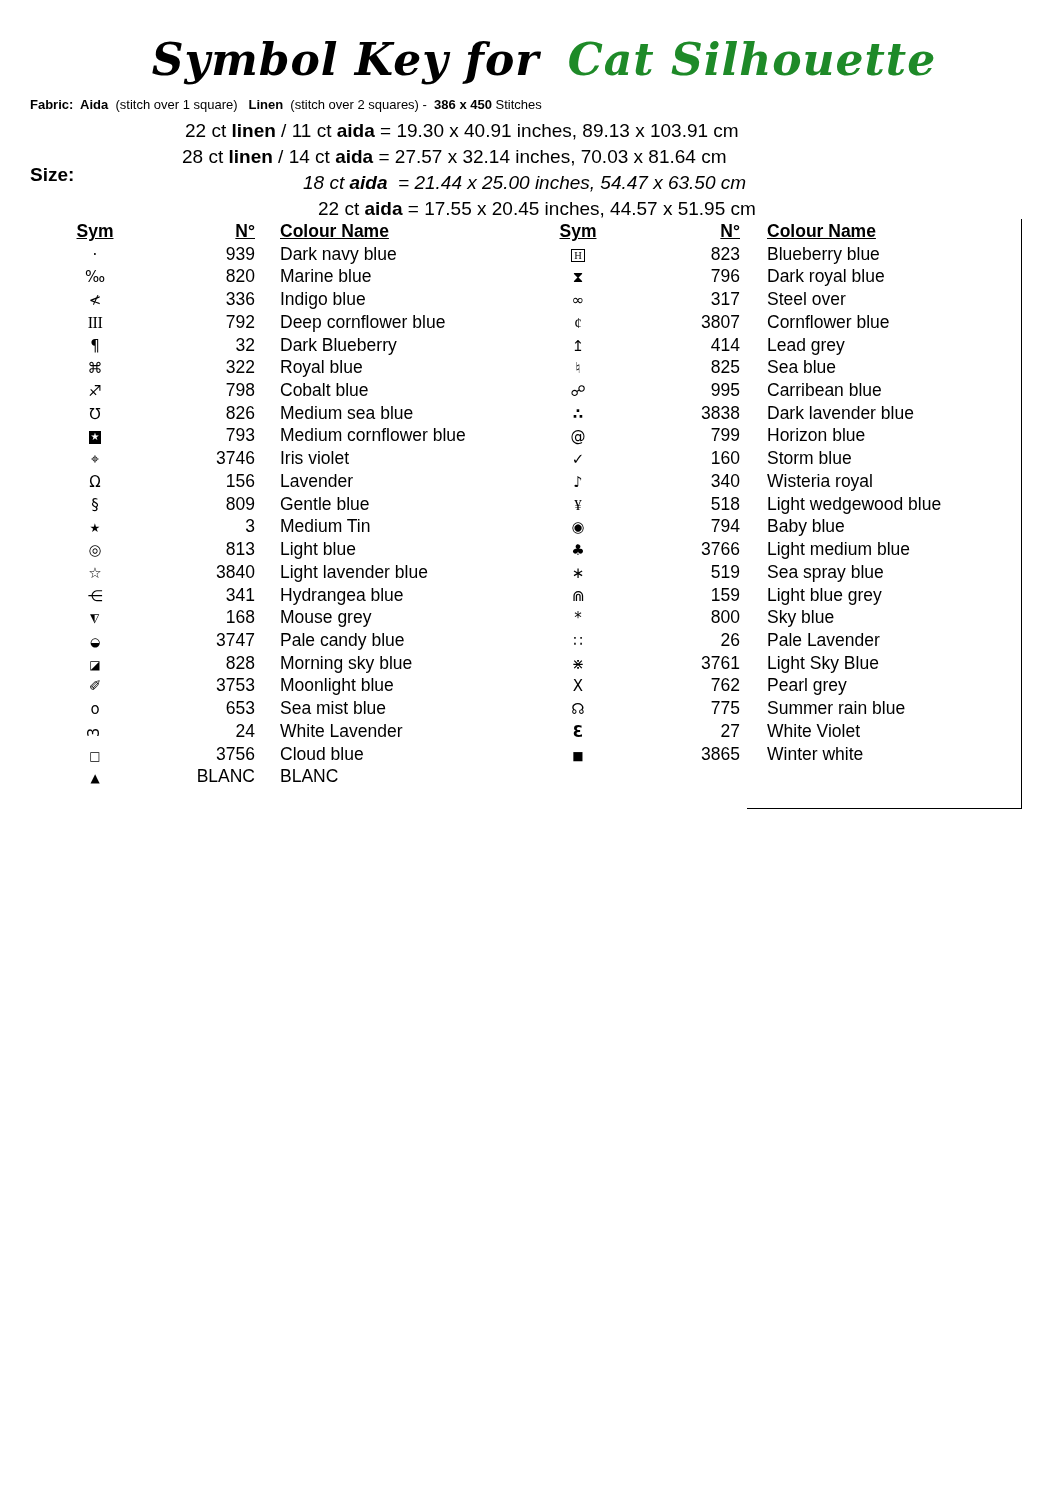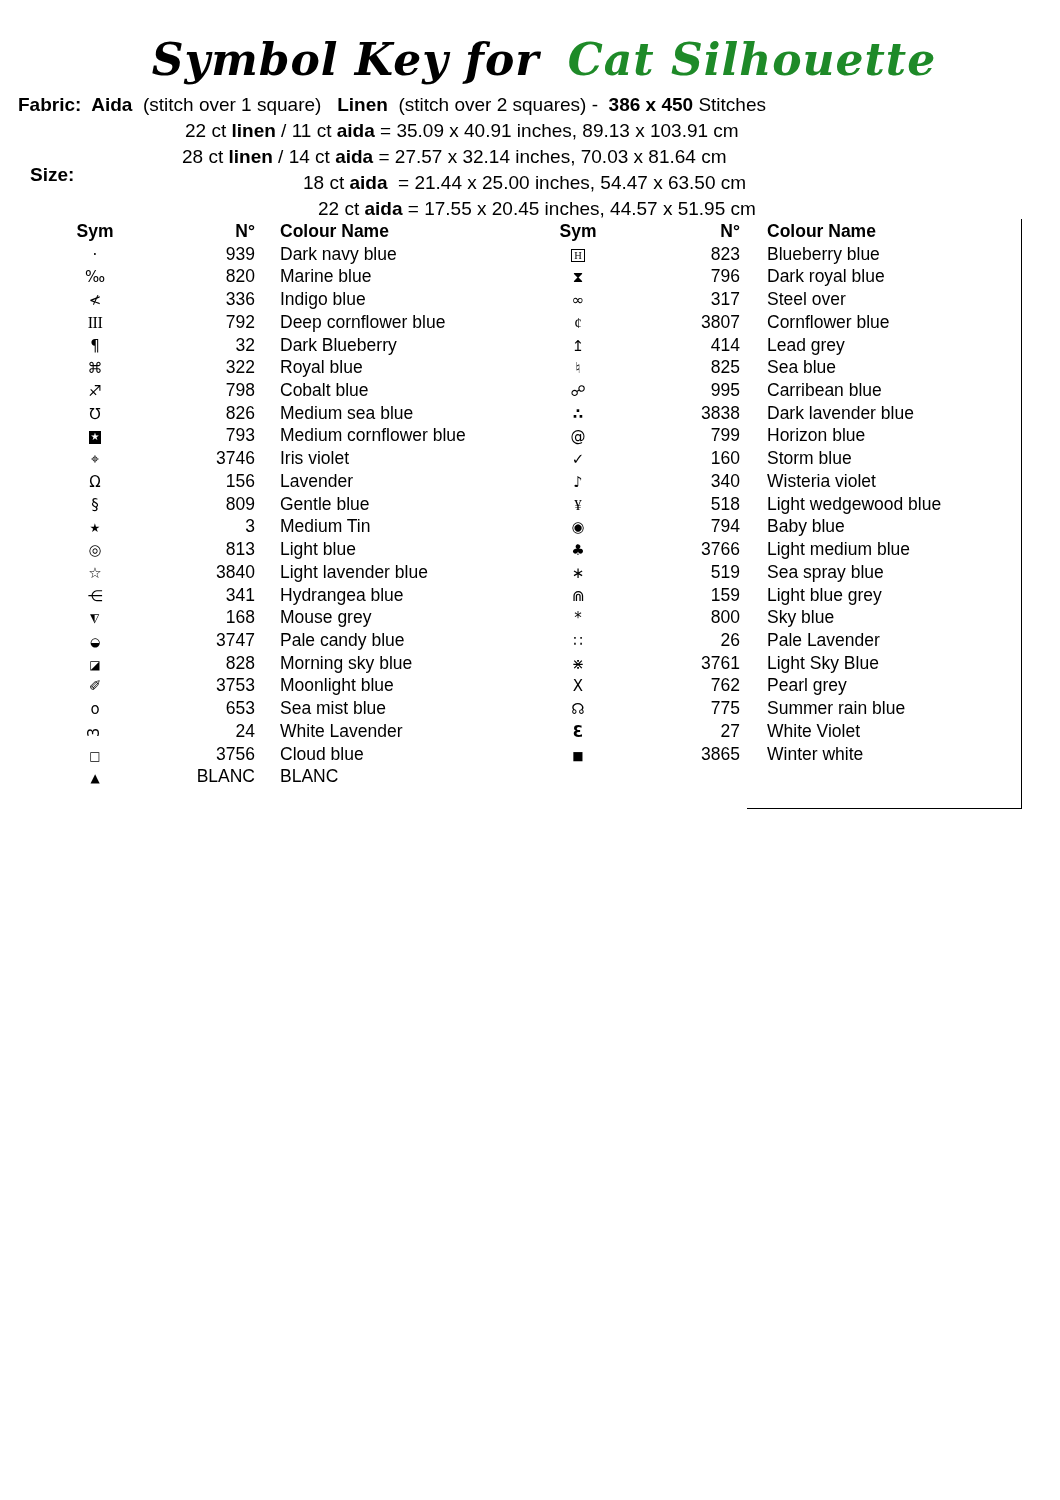--- a/index.html
+++ b/index.html
@@ -12,42 +12,42 @@
 
   
   .title{
     position:absolute;top:34px;left:0;width:100%;text-align:center;
     font-family:"DejaVu Serif",serif;font-style:italic;font-weight:bold;
     font-size:44px;line-height:52px;letter-spacing:1px;padding-left:14px;
   }
   .title .subject{margin-left:12px;}
 
   
-  .fabric-line{position:absolute;left:18px;top:92px;font-size:19px;line-height:26px;}
+  .fabric-line{position:absolute;left:30px;top:92px;font-size:13px;line-height:26px;}
   .size-block{position:absolute;left:30px;top:118px;font-size:19px;line-height:26px;}
   .size-label{position:absolute;left:0;top:0;font-weight:bold;margin-top:44px;}
   .size-line{height:26px;}
   .size-line.ind0{padding-left:155px;}
   .size-line.ind1{padding-left:152px;}
-  .size-line.ind2{padding-left:273px;}
+  .size-line.ind2{padding-left:273px;font-style:italic;}
   .size-line.ind3{padding-left:288px;}
 
   
   .ktable{position:absolute;top:220px;font-size:17.5px;}
   .t-left{left:72px;width:445px;}
   .t-right{left:555px;width:470px;}
   .trow{height:22.72px;line-height:22.72px;white-space:nowrap;}
   .cell{display:inline-block;vertical-align:top;}
   .c-sym{width:46px;text-align:center;}
   .t-left  .c-num{width:137px;text-align:right;}
   .t-right .c-num{width:139px;text-align:right;}
   .t-left  .c-name{padding-left:25px;}
   .t-right .c-name{padding-left:27px;}
   .thead .cell{font-weight:bold;}
-  .thead .hd{}
+  .thead .hd{text-decoration:underline;}
   .thead .c-num{text-align:right;}
 
   
   .glyph{font-family:"DejaVu Sans",sans-serif;font-size:15px;}
   .v-serif{font-family:"Liberation Serif",serif;}
   .v-serif-sm{font-family:"Liberation Serif",serif;font-size:16px;letter-spacing:-0.5px;}
   .v-boxed{
     font-family:"Liberation Serif",serif;font-size:10.5px;line-height:11px;
     display:inline-block;border:1.4px solid #000;padding:0 2px;vertical-align:1px;
   }
@@ -72,21 +72,21 @@
 <div class="title">
   <span>Symbol Key for</span>
   <span class="subject" style="color: rgb(30, 138, 40);">Cat Silhouette</span>
 </div>
 
 <div class="fabric-line seg-line"><span class="b">Fabric:  Aida</span><span>  (stitch over 1 square)   </span><span class="b">Linen</span><span>  (stitch over 2 squares) - </span><span class="b"> 386 x 450</span><span> Stitches</span></div>
 
 <div class="size-block">
   <span class="size-label">Size:</span>
   <div id="size-lines">
-      <div class="size-line seg-line ind0"><span>22 ct </span><span class="b">linen</span><span> / 11 ct </span><span class="b">aida</span><span> = 35.09 x 40.91 inches, 89.13 x 103.91 cm</span></div>
+      <div class="size-line seg-line ind0"><span>22 ct </span><span class="b">linen</span><span> / 11 ct </span><span class="b">aida</span><span> = 19.30 x 40.91 inches, 89.13 x 103.91 cm</span></div>
       <div class="size-line seg-line ind1"><span>28 ct </span><span class="b">linen</span><span> / 14 ct </span><span class="b">aida</span><span> = 27.57 x 32.14 inches, 70.03 x 81.64 cm</span></div>
       <div class="size-line seg-line ind2"><span>18 ct </span><span class="b">aida</span><span>  = 21.44 x 25.00 inches, 54.47 x 63.50 cm</span></div>
       <div class="size-line seg-line ind3"><span>22 ct </span><span class="b">aida</span><span> = 17.55 x 20.45 inches, 44.57 x 51.95 cm</span></div>
     </div>
 </div>
 
 <div class="ktable t-left" id="table-left">
     <div class="trow thead"><span class="cell c-sym"><span class="hd">Sym</span></span><span class="cell c-num"><span class="hd">N°</span></span><span class="cell c-name"><span class="hd">Colour Name</span></span></div>
     <div class="trow"><span class="cell c-sym"><span class="glyph">·</span></span><span class="cell c-num">939</span><span class="cell c-name">Dark navy blue</span></div>
     <div class="trow"><span class="cell c-sym"><span class="glyph">‰</span></span><span class="cell c-num">820</span><span class="cell c-name">Marine blue</span></div>
@@ -118,21 +118,21 @@
     <div class="trow"><span class="cell c-sym"><span class="glyph v-boxed">H</span></span><span class="cell c-num">823</span><span class="cell c-name">Blueberry blue</span></div>
     <div class="trow"><span class="cell c-sym"><span class="glyph">⧗</span></span><span class="cell c-num">796</span><span class="cell c-name">Dark royal blue</span></div>
     <div class="trow"><span class="cell c-sym"><span class="glyph">∞</span></span><span class="cell c-num">317</span><span class="cell c-name">Steel over</span></div>
     <div class="trow"><span class="cell c-sym"><span class="glyph v-serif">¢</span></span><span class="cell c-num">3807</span><span class="cell c-name">Cornflower blue</span></div>
     <div class="trow"><span class="cell c-sym"><span class="glyph">↥</span></span><span class="cell c-num">414</span><span class="cell c-name">Lead grey</span></div>
     <div class="trow"><span class="cell c-sym"><span class="glyph">♮</span></span><span class="cell c-num">825</span><span class="cell c-name">Sea blue</span></div>
     <div class="trow"><span class="cell c-sym"><span class="glyph">☍</span></span><span class="cell c-num">995</span><span class="cell c-name">Carribean blue</span></div>
     <div class="trow"><span class="cell c-sym"><span class="glyph v-bold">∴</span></span><span class="cell c-num">3838</span><span class="cell c-name">Dark lavender blue</span></div>
     <div class="trow"><span class="cell c-sym"><span class="glyph">@</span></span><span class="cell c-num">799</span><span class="cell c-name">Horizon blue</span></div>
     <div class="trow"><span class="cell c-sym"><span class="glyph">✓</span></span><span class="cell c-num">160</span><span class="cell c-name">Storm blue</span></div>
-    <div class="trow"><span class="cell c-sym"><span class="glyph">♪</span></span><span class="cell c-num">340</span><span class="cell c-name">Wisteria violet</span></div>
+    <div class="trow"><span class="cell c-sym"><span class="glyph">♪</span></span><span class="cell c-num">340</span><span class="cell c-name">Wisteria royal</span></div>
     <div class="trow"><span class="cell c-sym"><span class="glyph v-serif">¥</span></span><span class="cell c-num">518</span><span class="cell c-name">Light wedgewood blue</span></div>
     <div class="trow"><span class="cell c-sym"><span class="glyph">◉</span></span><span class="cell c-num">794</span><span class="cell c-name">Baby blue</span></div>
     <div class="trow"><span class="cell c-sym"><span class="glyph">♣</span></span><span class="cell c-num">3766</span><span class="cell c-name">Light medium blue</span></div>
     <div class="trow"><span class="cell c-sym"><span class="glyph">∗</span></span><span class="cell c-num">519</span><span class="cell c-name">Sea spray blue</span></div>
     <div class="trow"><span class="cell c-sym"><span class="glyph">⋒</span></span><span class="cell c-num">159</span><span class="cell c-name">Light blue grey</span></div>
     <div class="trow"><span class="cell c-sym"><span class="glyph">*</span></span><span class="cell c-num">800</span><span class="cell c-name">Sky blue</span></div>
     <div class="trow"><span class="cell c-sym"><span class="glyph">∷</span></span><span class="cell c-num">26</span><span class="cell c-name">Pale Lavender</span></div>
     <div class="trow"><span class="cell c-sym"><span class="glyph">⋇</span></span><span class="cell c-num">3761</span><span class="cell c-name">Light Sky Blue</span></div>
     <div class="trow"><span class="cell c-sym"><span class="glyph">X</span></span><span class="cell c-num">762</span><span class="cell c-name">Pearl grey</span></div>
     <div class="trow"><span class="cell c-sym"><span class="glyph">☊</span></span><span class="cell c-num">775</span><span class="cell c-name">Summer rain blue</span></div>

